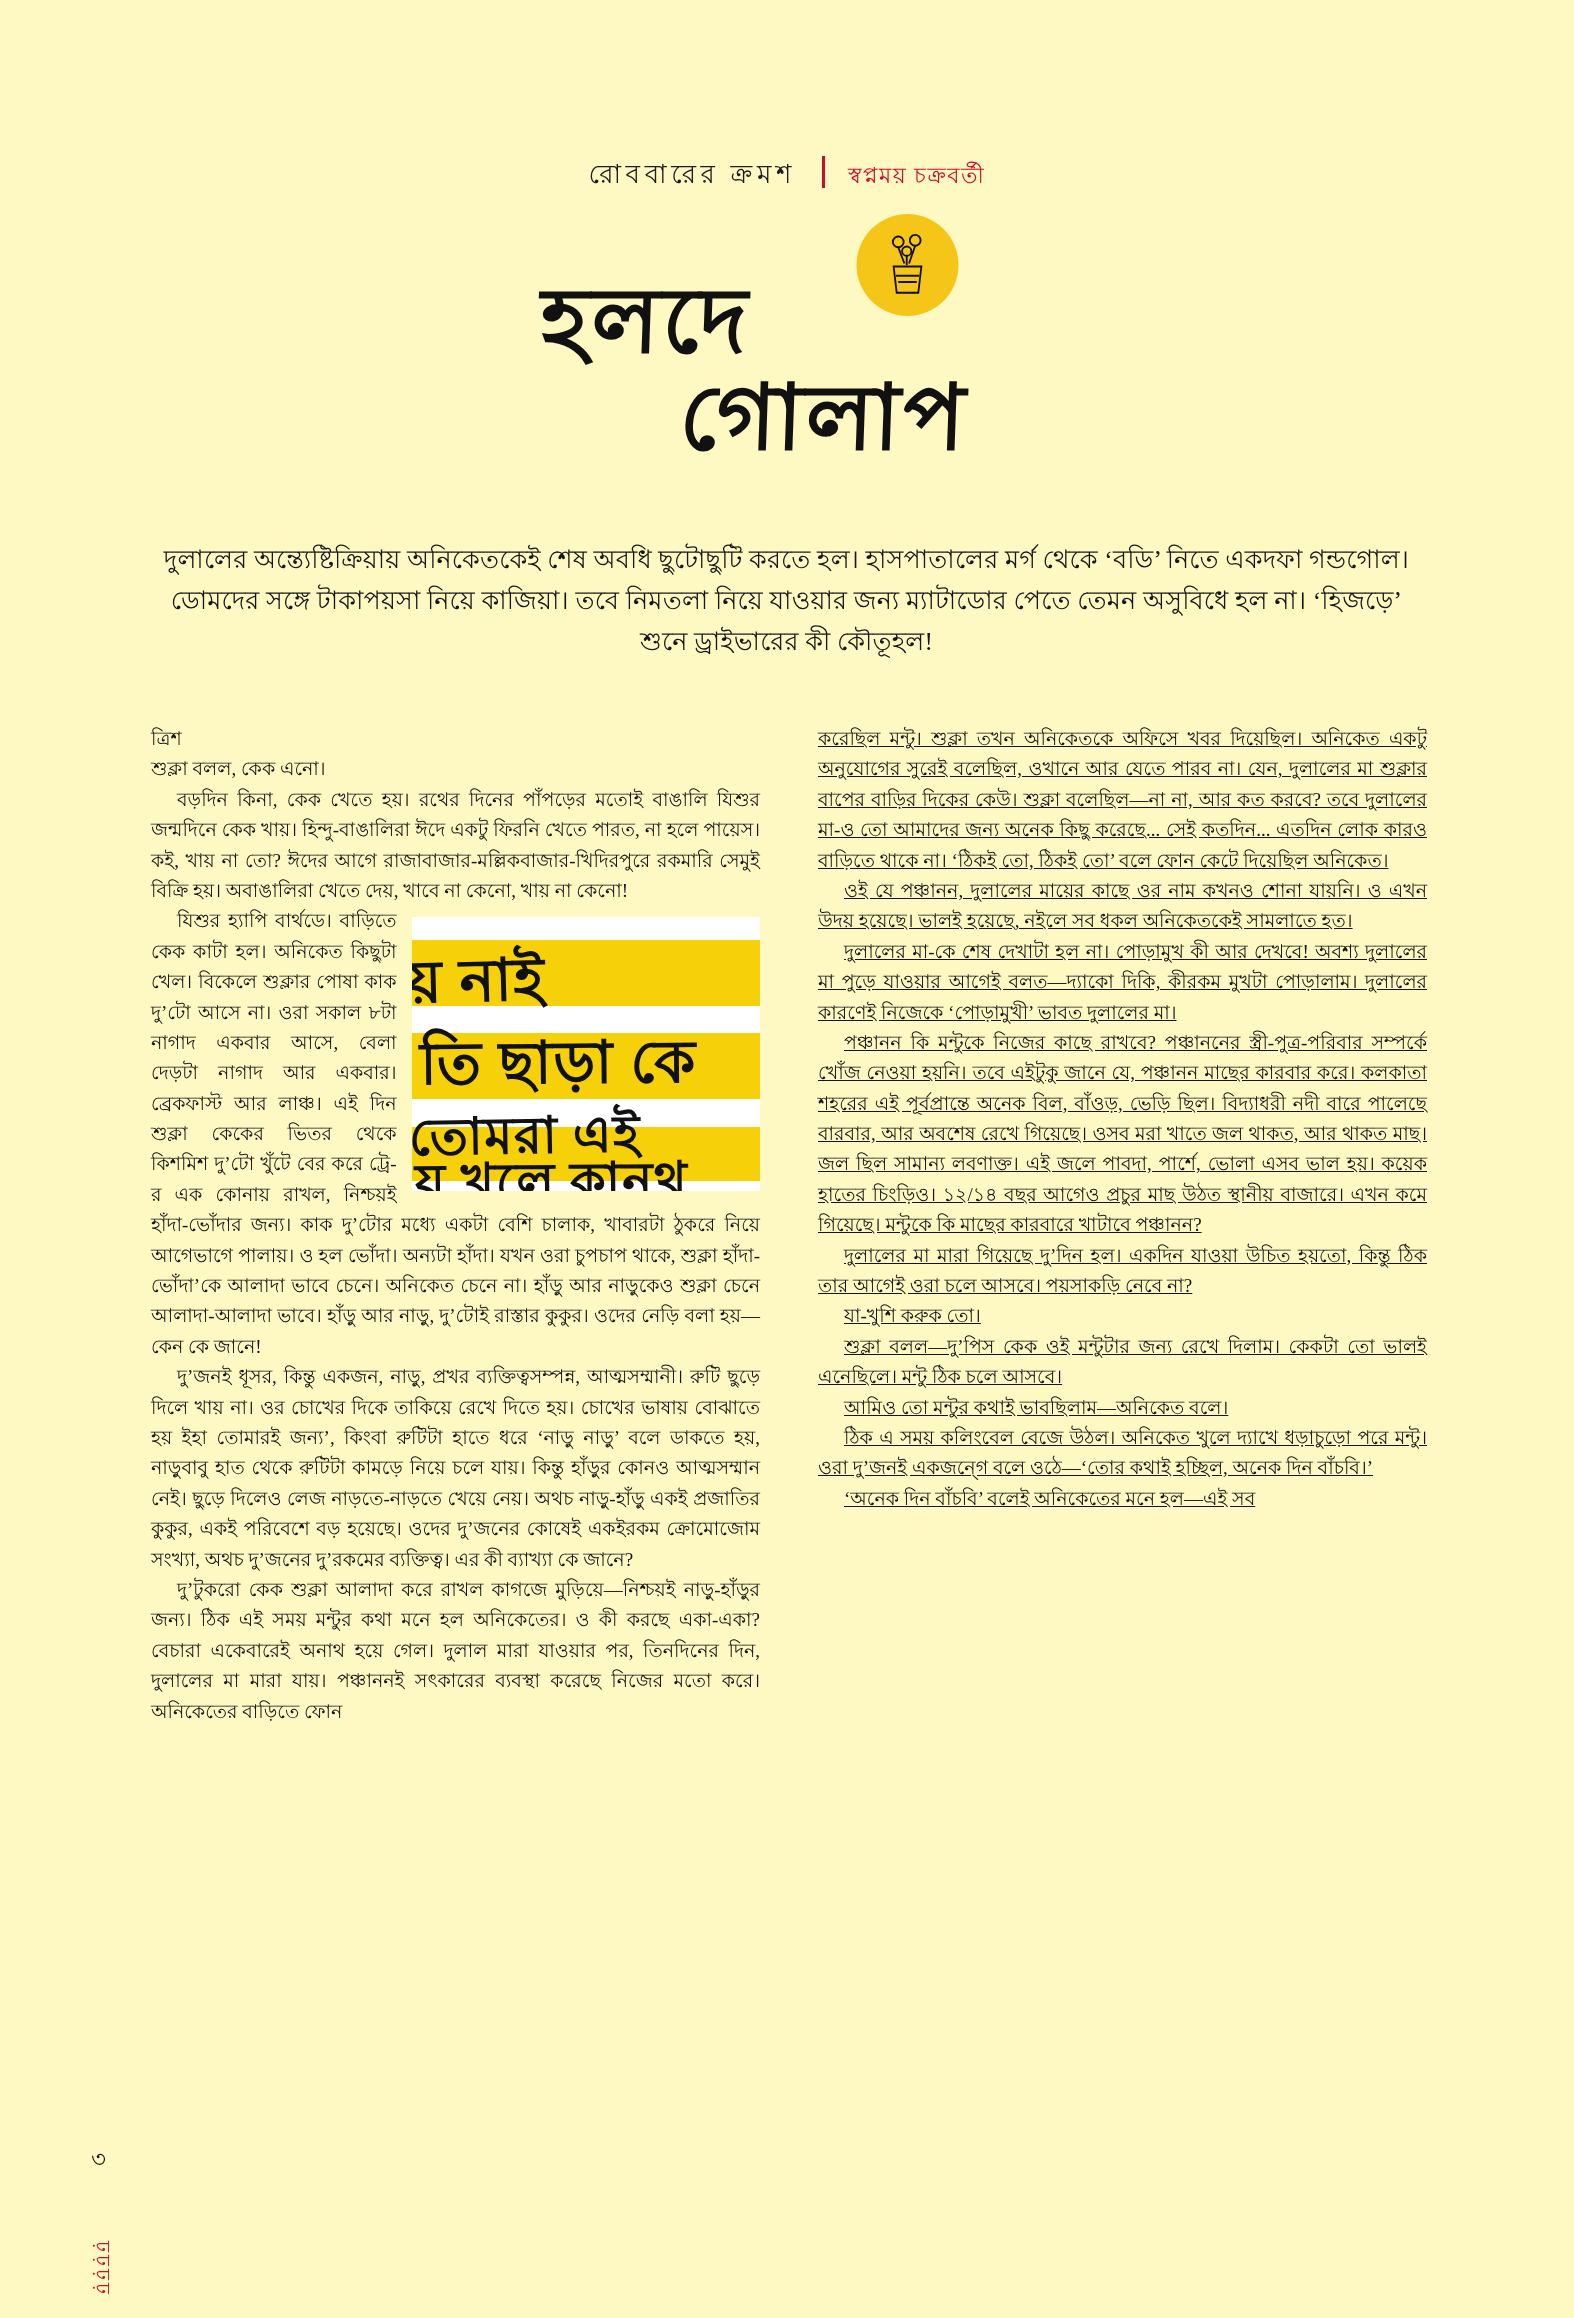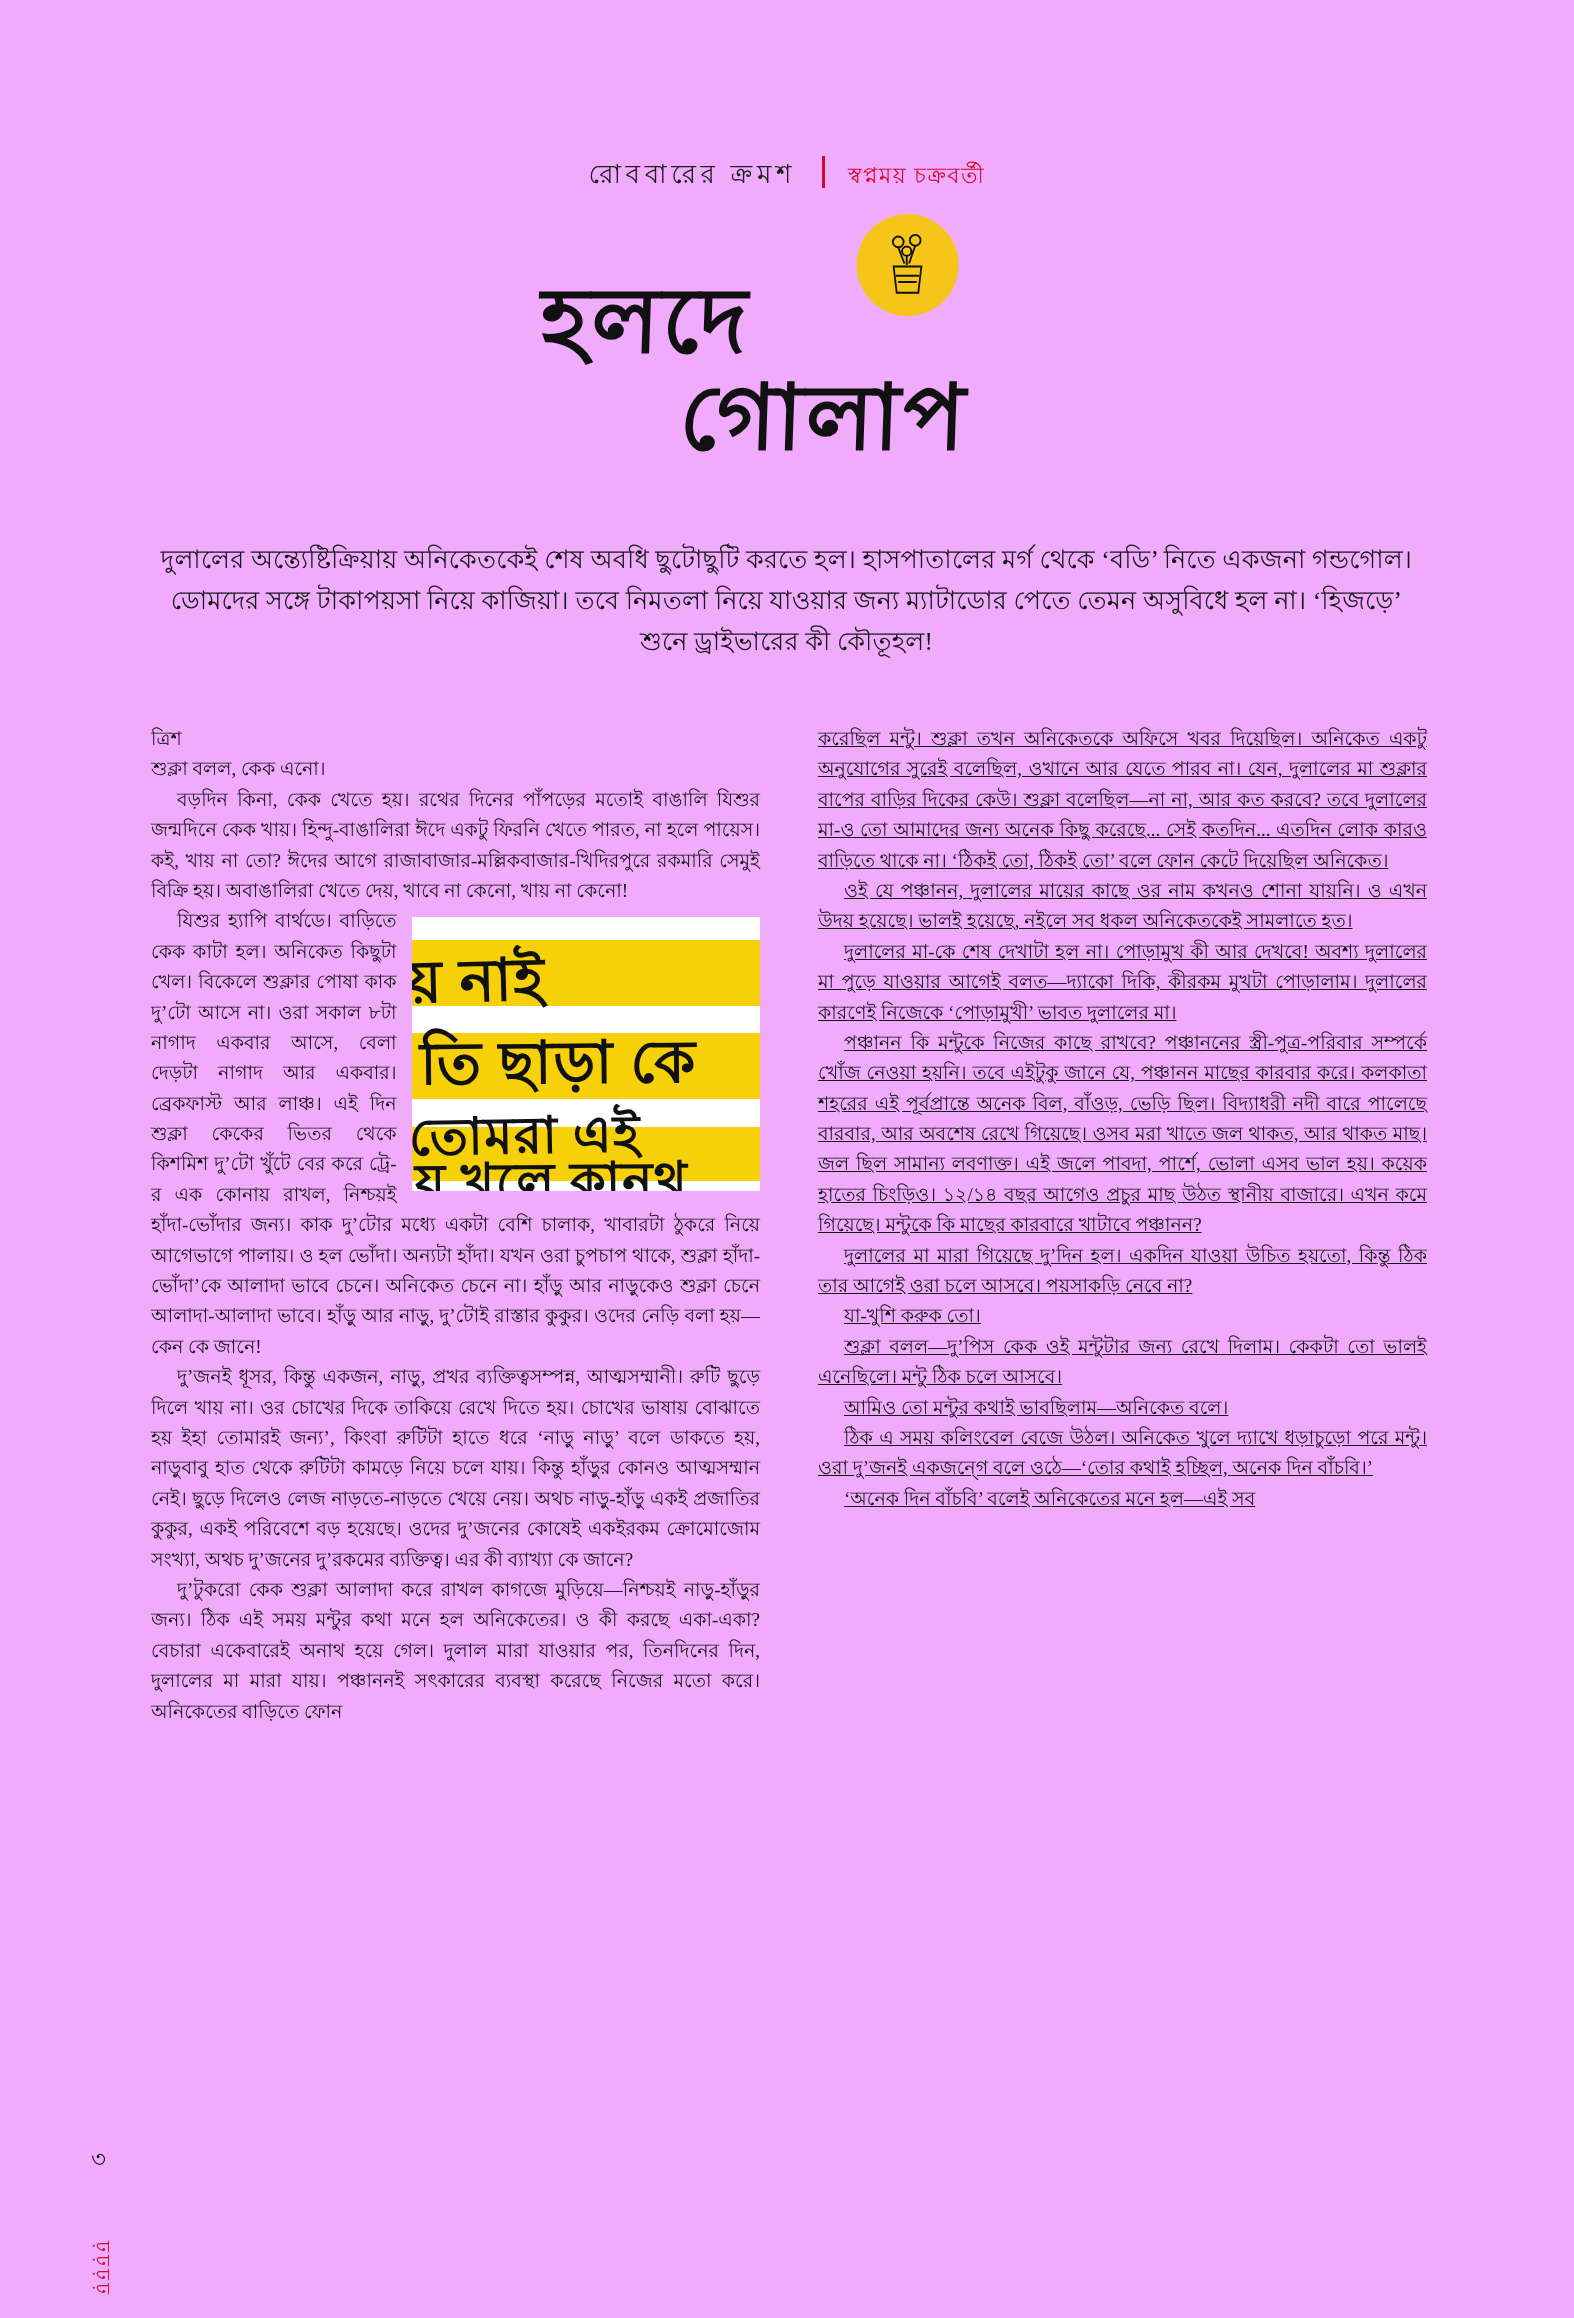--- a/index.html
+++ b/index.html
@@ -11,21 +11,21 @@
     width: 1574px;
     height: 2319px;
     font-family: "Liberation Serif", serif;
     color: #111111;
     position: relative;
     overflow: hidden;
   }
   .page {
     position: absolute;
     inset: 0;
-    background: #f0abfc;
+    background: #fef9c3;
   }
 
   
   .header {
     position: absolute;
     top: 151px;
     left: 0;
     width: 100%;
     text-align: center;
     display: flex;
@@ -226,21 +226,21 @@
             <path d="M33 62 H63"></path>
             <path d="M36 70 H60"></path>
           </g>
         </svg>
       </div>
       <div class="title-line1">হলদে</div>
       <div class="title-line2">গোলাপ</div>
     </div>
   </div>
 
-  <div class="standfirst">দুলালের অন্ত্যেষ্টিক্রিয়ায় অনিকেতকেই শেষ অবধি ছুটোছুটি করতে হল। হাসপাতালের মর্গ থেকে ‘বডি’ নিতে একজনা গন্ডগোল। ডোমদের সঙ্গে টাকাপয়সা নিয়ে কাজিয়া। তবে নিমতলা নিয়ে যাওয়ার জন্য ম্যাটাডোর পেতে তেমন অসুবিধে হল না। ‘হিজড়ে’ শুনে ড্রাইভারের কী কৌতূহল!</div>
+  <div class="standfirst">দুলালের অন্ত্যেষ্টিক্রিয়ায় অনিকেতকেই শেষ অবধি ছুটোছুটি করতে হল। হাসপাতালের মর্গ থেকে ‘বডি’ নিতে একদফা গন্ডগোল। ডোমদের সঙ্গে টাকাপয়সা নিয়ে কাজিয়া। তবে নিমতলা নিয়ে যাওয়ার জন্য ম্যাটাডোর পেতে তেমন অসুবিধে হল না। ‘হিজড়ে’ শুনে ড্রাইভারের কী কৌতূহল!</div>
 
   <div class="columns">
 
     <div class="col col-left">
       <p class="chapter">ত্রিশ</p>
       <p class="noindent">শুক্লা বলল, কেক এনো।</p>
       <p>বড়দিন কিনা, কেক খেতে হয়। রথের দিনের পাঁপড়ের মতোই বাঙালি যিশুর জন্মদিনে কেক খায়। হিন্দু-বাঙালিরা ঈদে একটু ফিরনি খেতে পারত, না হলে পায়েস। কই, খায় না তো? ঈদের আগে রাজাবাজার-মল্লিকবাজার-খিদিরপুরে রকমারি সেমুই বিক্রি হয়। অবাঙালিরা খেতে দেয়, খাবে না কেনো, খায় না কেনো!</p>
 
       <figure class="inset-figure">
         <div class="band band-y1"></div>

